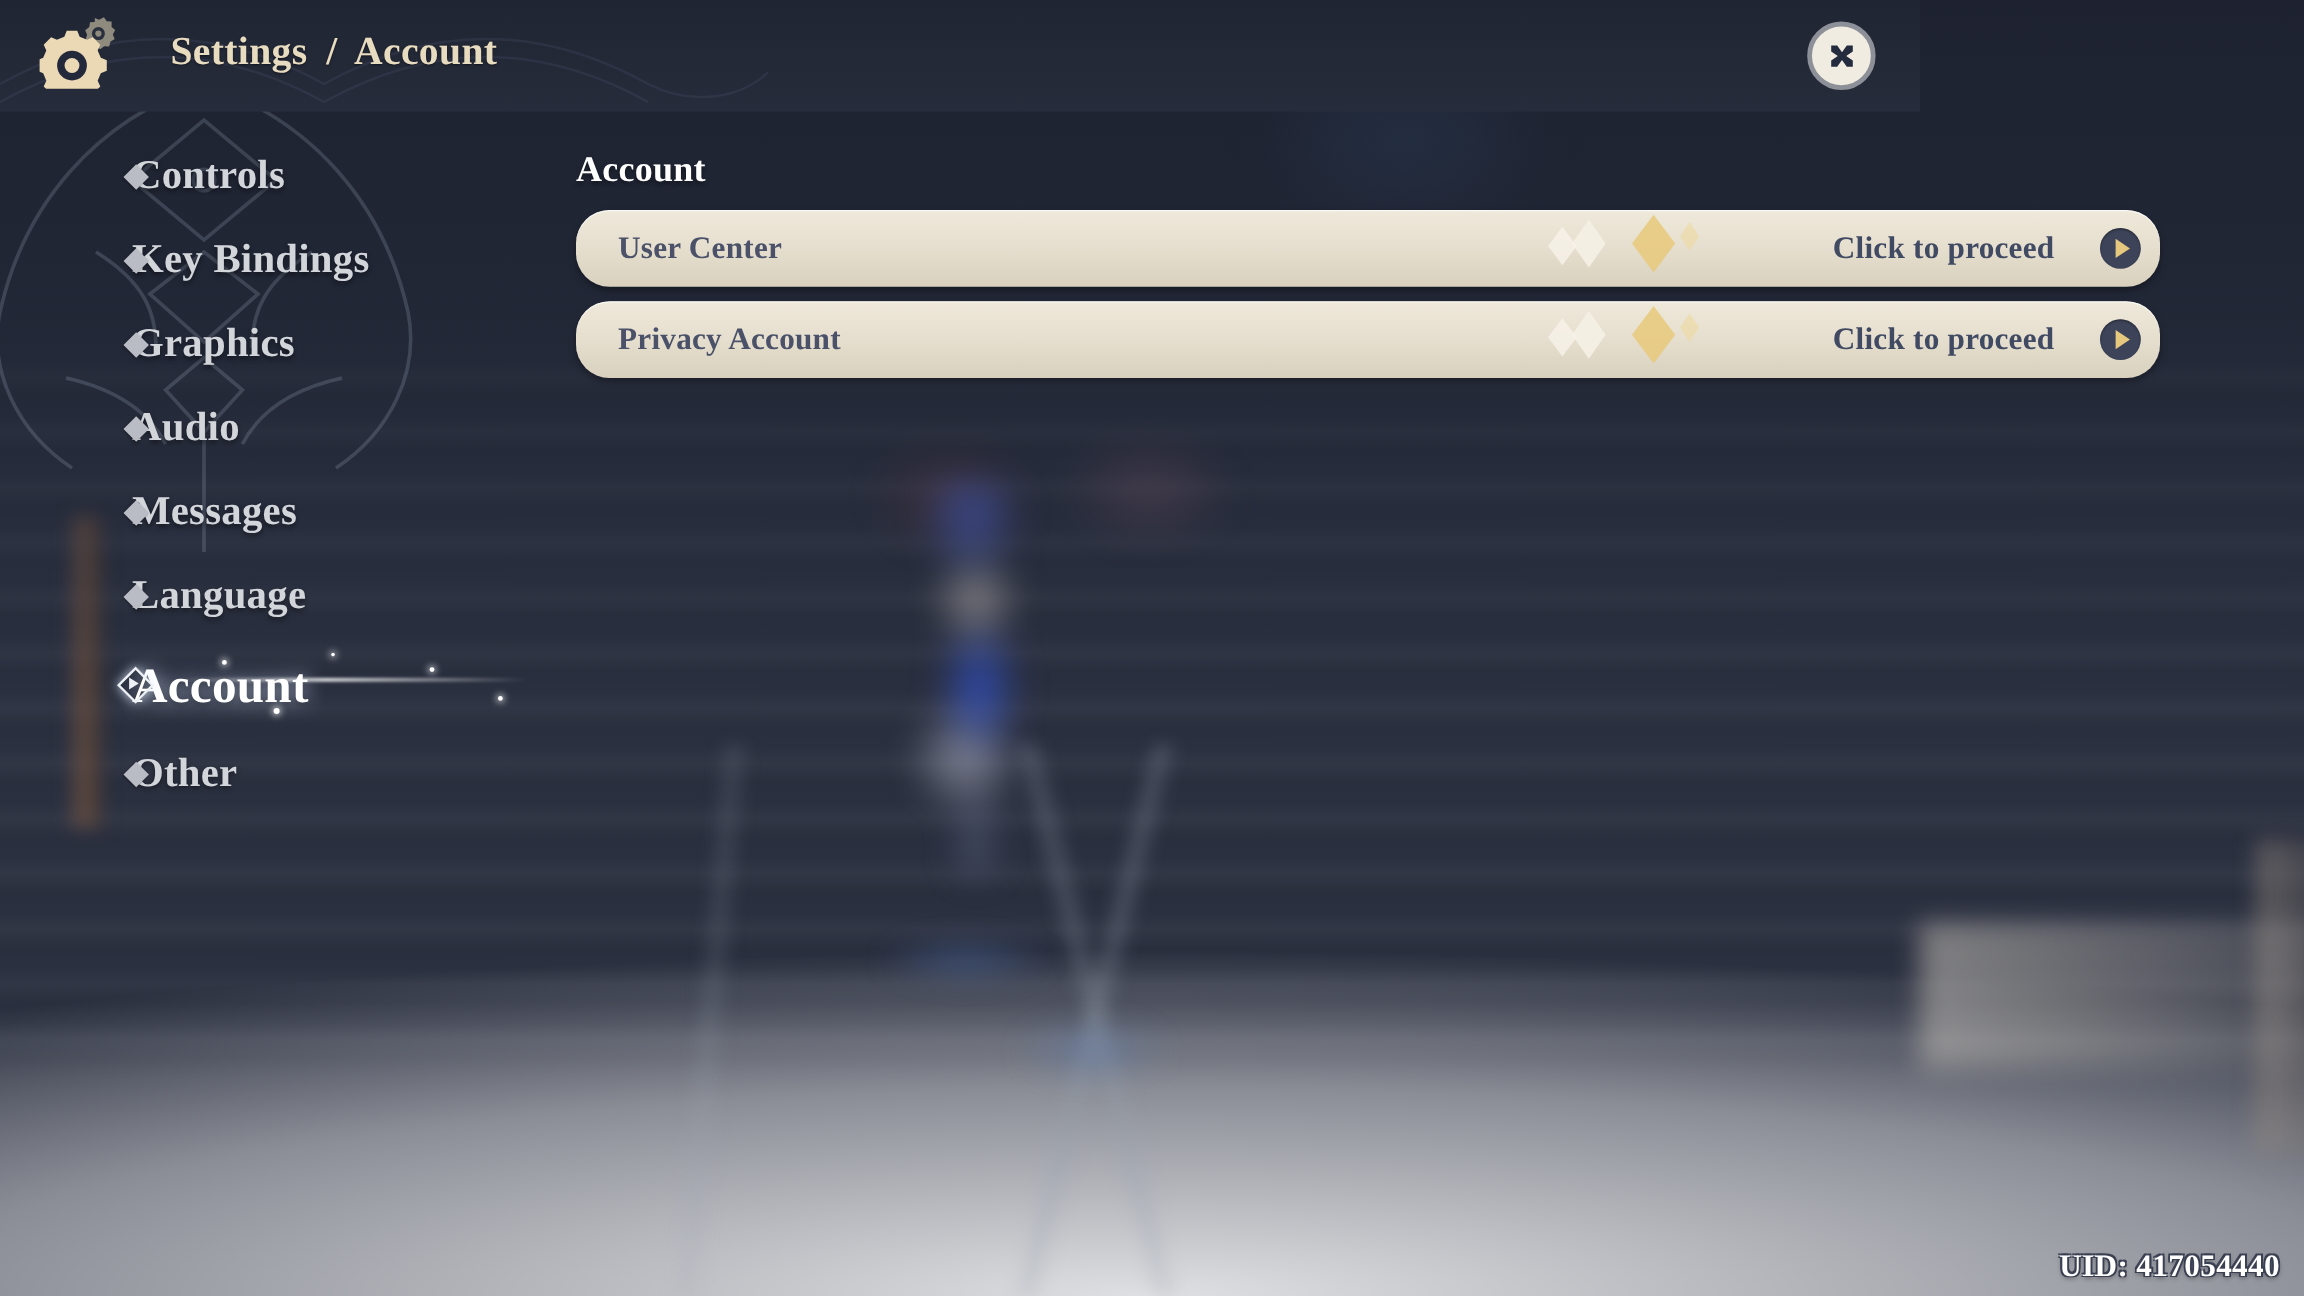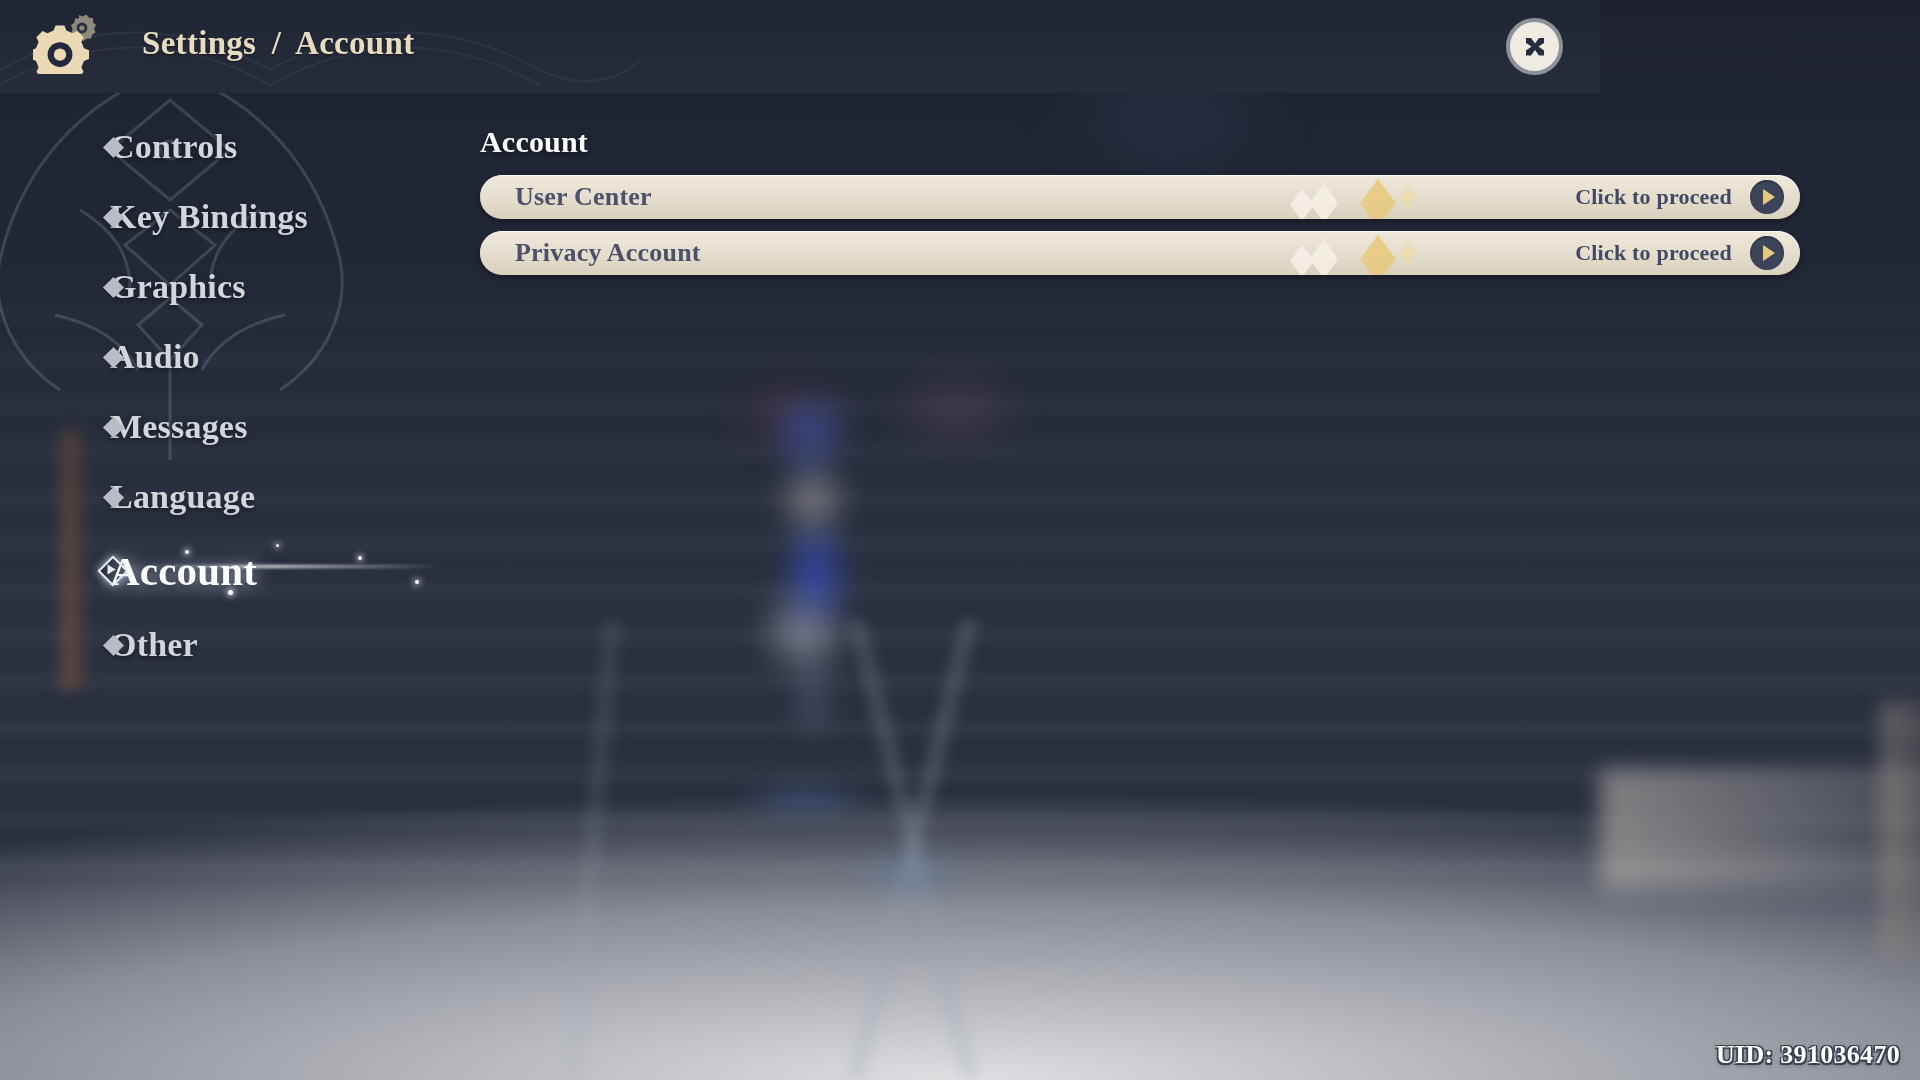--- a/index.html
+++ b/index.html
@@ -190,37 +190,37 @@
            box-shadow:0 0 6px 1px rgba(255,255,255,.85); }
 
   
   #content { position:absolute; left:480px; top:125px; width:1330px; z-index:15; }
   #section-title {
     font-size:30px; font-weight:bold; color:#ffffff;
     letter-spacing:.2px; margin-bottom:16px;
     text-shadow:0 2px 4px rgba(0,0,0,.45);
   }
   .row {
-    position:relative; height:44px; width:1320px;
+    position:relative; height:64px; width:1320px;
     border-radius:28px;
     background:linear-gradient(to bottom,#efe9db 0%,#e6dfcf 48%,#d9d1be 100%);
     box-shadow:0 3px 6px rgba(0,0,0,.35), inset 0 1px 0 rgba(255,255,255,.7);
     display:flex; align-items:center;
-    margin-bottom:12px; cursor:pointer; overflow:hidden;
+    margin-bottom:12px; cursor:pointer; overflow:hidden;gap:20px;
   }
   .row-sparkles { position:absolute; right:290px; top:0; width:260px; height:56px; pointer-events:none; }
   .row-label {
     position:relative; z-index:2;
     margin-left:35px; font-size:26px; font-weight:bold; color:#4a5169;
     letter-spacing:.2px;
   }
   .row-action {
     position:relative; z-index:2;
     margin-left:auto; margin-right:18px;
-    font-size:22px; font-weight:bold; color:#414a63; letter-spacing:.2px;
+    font-size:26px; font-weight:bold; color:#414a63; letter-spacing:.2px;
   }
   .row-arrow {
     position:relative; z-index:2;
     margin-right:16px; width:34px; height:34px; border-radius:50%;
     background:#3d4459; display:flex; align-items:center; justify-content:center;
     box-shadow:inset 0 1px 2px rgba(0,0,0,.4);
   }
   .row-arrow i {
     display:block; width:0; height:0; margin-left:3px;
     border-top:8px solid transparent; border-bottom:8px solid transparent;
@@ -384,13 +384,13 @@
       <path d="M150 22 L158 10 L166 22 L158 34 Z" fill="#eed89e" opacity=".6"></path>
     </svg>
     <span class="row-label">Privacy Account</span>
     <span class="row-action">Click to proceed</span>
     <span class="row-arrow">
         <i></i>
       </span>
   </div>
 </div>
 
-<div id="uid">UID: 391036470</div>
+<div id="uid">UID: 417054440</div>
 
 </body></html>

